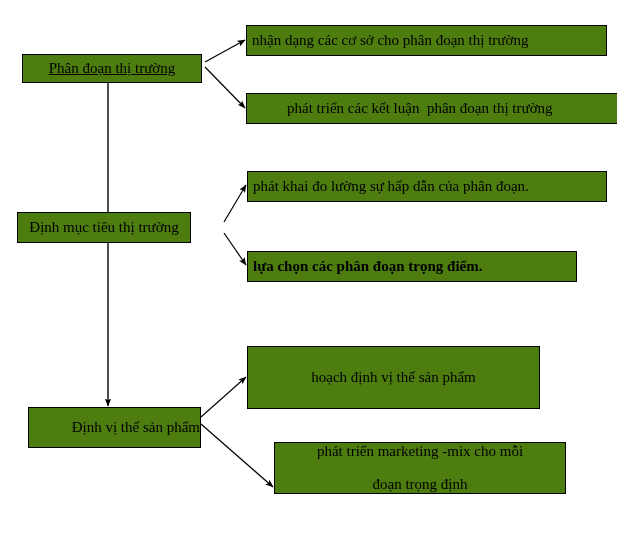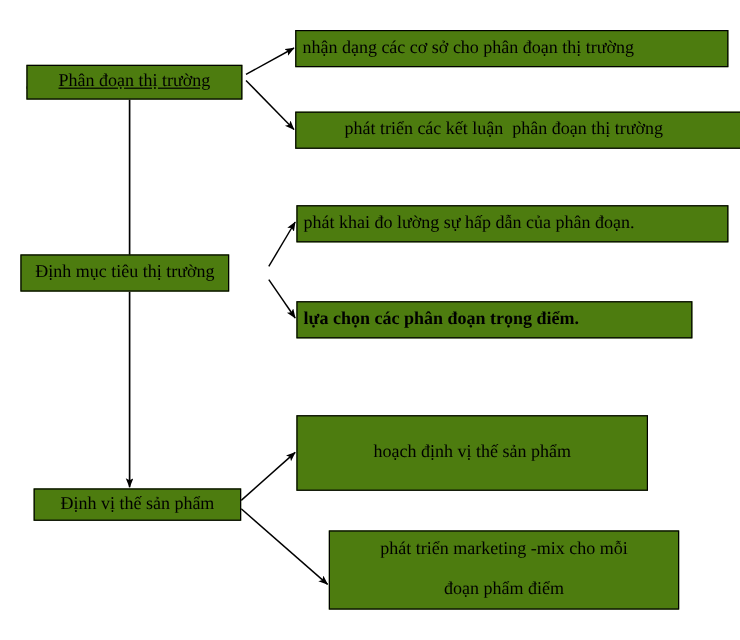--- a/index.html
+++ b/index.html
@@ -105,26 +105,26 @@
   </div>
 
   <div class="node left" style="left:247px; top:171px; width:360px; height:31px;">
     <span class="line">phát khai đo lường sự hấp dẫn của phân đoạn.</span>
   </div>
 
   <div class="node left" style="left:247px; top:251px; width:330px; height:31px;font-weight:bold;">
     <span class="line">lựa chọn các phân đoạn trọng điểm.</span>
   </div>
 
-  <div class="node center" style="left:28px; top:407px; width:173px; height:27px;">
+  <div class="node center" style="left:28px; top:407px; width:173px; height:41px;align-items:flex-end;">
     <span class="line">Định vị thế sản phẩm</span>
   </div>
 
   <div class="node center two-line" style="left:247px; top:330px; width:293px; height:63px;margin-top:16px;">
     <span class="line">hoạch định vị thế sản phẩm</span>
   </div>
 
-  <div class="node center two-line" style="left:274px; top:442px; width:292px; height:66px;">
+  <div class="node center two-line" style="left:274px; top:442px; width:292px; height:52px;">
     <span class="line">phát triển marketing -mix cho mỗi</span>
-    <span class="line">đoạn phẩm điểm</span>
+    <span class="line">đoạn trọng định</span>
   </div>
 
 </div>
 
 </body></html>

